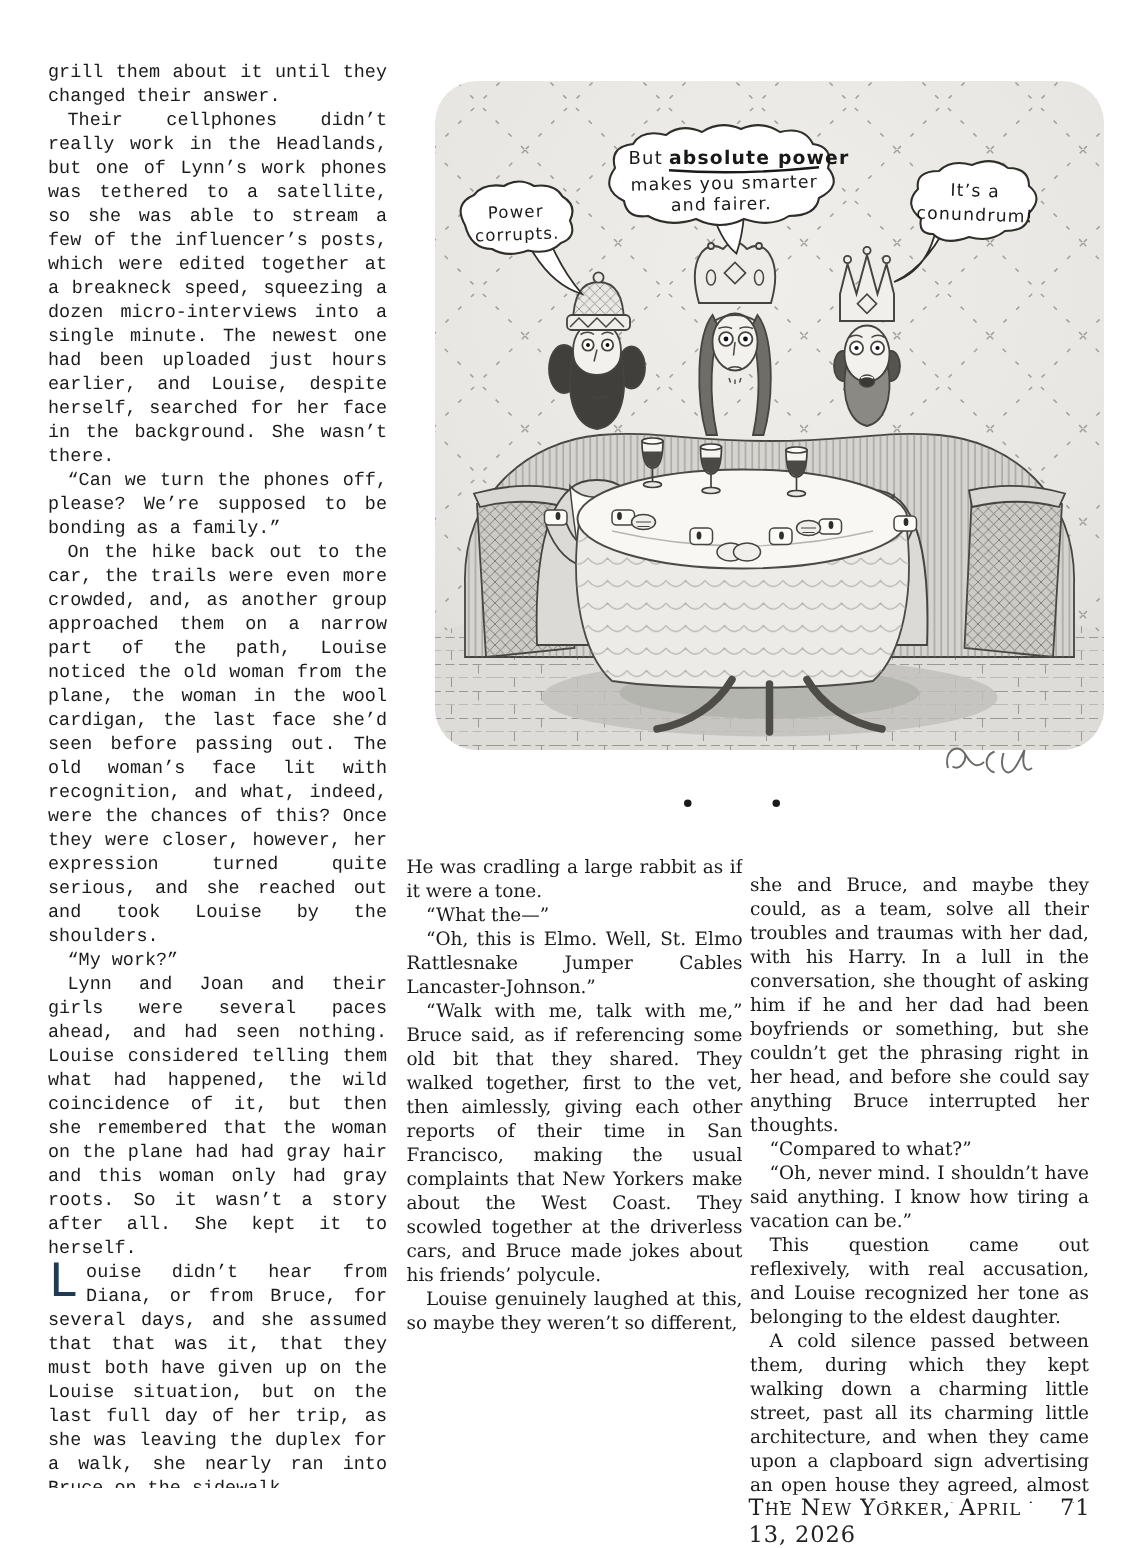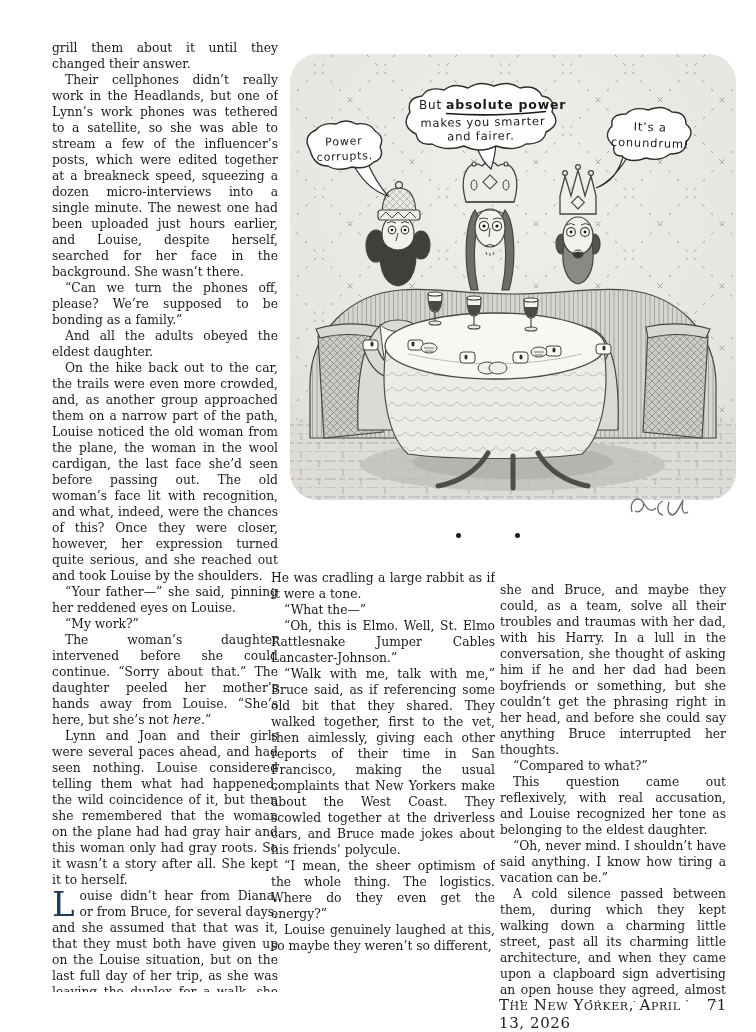--- a/index.html
+++ b/index.html
@@ -16,29 +16,26 @@
   .sep-dots i{width:5px;height:5px;border-radius:50%;background:#1c1b1a;display:block;}
   .cartoon-wrap{position:absolute;left:288px;top:38px;width:450px;height:483px;}
   .footer{position:absolute;left:499px;top:996px;width:228px;display:flex;
           justify-content:space-between;align-items:baseline;
           font-size:15px;font-variant:small-caps;letter-spacing:.6px;color:#222120;}
   .bubble-txt{font-family:"DejaVu Sans", sans-serif;fill:#1a1918;letter-spacing:.8px;}
 </style>
 </head>
 <body>
 
-<div class="col" style="left:52px;top:40px;width:226px;height:952px;">
+<div class="col" style="left:32px;top:40px;width:226px;height:952px;font-family:Liberation Mono, monospace;">
   <p class="noind">grill them about it until they changed their answer.</p>
   <p>Their cellphones didn’t really work in the Headlands, but one of Lynn’s work phones was tethered to a satellite, so she was able to stream a few of the influencer’s posts, which were edited together at a breakneck speed, squeezing a dozen micro-interviews into a single minute. The newest one had been uploaded just hours earlier, and Louise, despite herself, searched for her face in the background. She wasn’t there.</p>
   <p>“Can we turn the phones off, please? We’re supposed to be bonding as a family.”</p>
-  <p>And all the adults obeyed the eldest daughter.</p>
   <p>On the hike back out to the car, the trails were even more crowded, and, as another group approached them on a narrow part of the path, Louise noticed the old woman from the plane, the woman in the wool cardigan, the last face she’d seen before passing out. The old woman’s face lit with recognition, and what, indeed, were the chances of this? Once they were closer, however, her expression turned quite serious, and she reached out and took Louise by the shoulders.</p>
-  <p>“Your father—” she said, pinning her reddened eyes on Louise.</p>
   <p>“My work?”</p>
-  <p>The woman’s daughter intervened before she could continue. “Sorry about that.” The daughter peeled her mother’s hands away from Louise. “She’s here, but she’s not <em>here</em>.”</p>
   <p>Lynn and Joan and their girls were several paces ahead, and had seen nothing. Louise considered telling them what had happened, the wild coincidence of it, but then she remembered that the woman on the plane had had gray hair and this woman only had gray roots. So it wasn’t a story after all. She kept it to herself.</p>
   <p class="dropcap-para">
     <span class="dropcap">L</span><span>ouise didn’t hear from Diana, or from Bruce, for several days, and she assumed that that was it, that they must both have given up on the Louise situation, but on the last full day of her trip, as she was leaving the duplex for a walk, she nearly ran into Bruce on the sidewalk.</span>
   </p>
 
 </div>
 
 <div class="cartoon-wrap">
 <svg viewBox="0 0 450 483" width="450" height="483">
   <defs>
@@ -280,28 +277,27 @@
 <div class="sep-dots">
     <i></i>
     <i></i>
   </div>
 
 <div class="col" style="left:271px;top:570px;width:224px;height:420px;">
   <p class="noind">He was cradling a large rabbit as if it were a tone.</p>
   <p>“What the—”</p>
   <p>“Oh, this is Elmo. Well, St. Elmo Rattlesnake Jumper Cables Lancaster-Johnson.”</p>
   <p>“Walk with me, talk with me,” Bruce said, as if referencing some old bit that they shared. They walked together, first to the vet, then aimlessly, giving each other reports of their time in San Francisco, making the usual complaints that New Yorkers make about the West Coast. They scowled together at the driverless cars, and Bruce made jokes about his friends’ polycule.</p>
-  <p>“I mean, the sheer optimism of the whole thing. The logistics. Where do they even get the energy?”</p>
   <p>Louise genuinely laughed at this, so maybe they weren’t so different,</p>
 </div>
 
 <div class="col" style="left:500px;top:582px;width:226px;height:420px;">
   <p class="noind">she and Bruce, and maybe they could, as a team, solve all their troubles and traumas with her dad, with his Harry. In a lull in the conversation, she thought of asking him if he and her dad had been boyfriends or something, but she couldn’t get the phrasing right in her head, and before she could say anything Bruce interrupted her thoughts.</p>
   <p>“Compared to what?”</p>
+  <p>“Oh, never mind. I shouldn’t have said anything. I know how tiring a vacation can be.”</p>
   <p>This question came out reflexively, with real accusation, and Louise recognized her tone as belonging to the eldest daughter.</p>
-  <p>“Oh, never mind. I shouldn’t have said anything. I know how tiring a vacation can be.”</p>
   <p>A cold silence passed between them, during which they kept walking down a charming little street, past all its charming little architecture, and when they came upon a clapboard sign advertising an open house they agreed, almost without speaking, to go in, to consider</p>
 </div>
 
 <div class="footer">
   <span>The New Yorker, April 13, 2026</span>
   <span>71</span>
 </div>
 
 </body></html>

